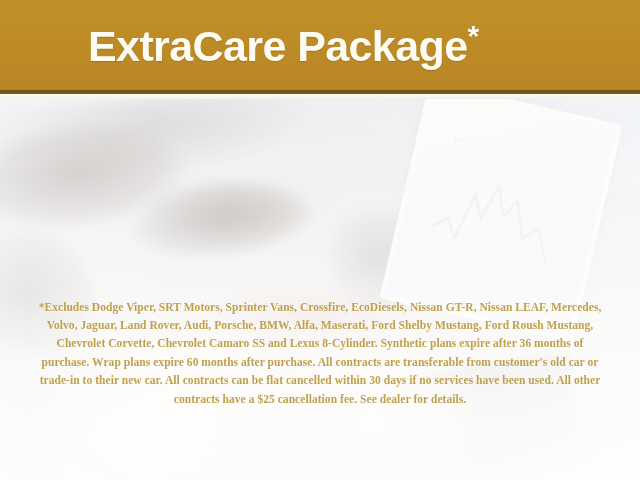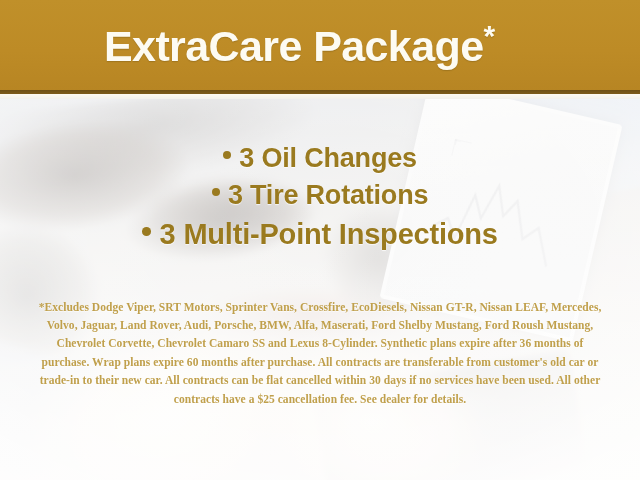--- a/index.html
+++ b/index.html
@@ -183,21 +183,21 @@
   }
   .header-sheen {
     position: absolute;
     left: 0;
     top: 94px;
     width: 100%;
     height: 5px;
     background: linear-gradient(to bottom, #fdfaf0 0%, #f2f1ec 100%);
   }
   .header-title {
-    margin: 16px;
+    margin: 0;
     padding: 0 0 0 88px;
     font-size: 43px;
     line-height: 1;
     font-weight: bold;
     color: #fdfbf2;
     letter-spacing: -0.6px;
     font-family: "Liberation Sans", "DejaVu Sans", sans-serif;
     white-space: nowrap;
     text-shadow: 0 1px 1px rgba(110,80,18,0.35);
   }
@@ -277,21 +277,16 @@
     <div class="bg-wash"></div>
     <div class="bg-vignette"></div>
   </div>
 
   <div class="header-band">
     <h1 class="header-title"><span>ExtraCare Package</span><span class="star">*</span></h1>
   </div>
   <div class="header-underline"></div>
   <div class="header-sheen"></div>
 
-  <ul class="benefits">
-    <li class="benefit-item"><span class="benefit-dot"></span><span>3 Oil Changes</span></li>
-    <li class="benefit-item"><span class="benefit-dot"></span><span>3 Tire Rotations</span></li>
-    <li class="benefit-item size-lg"><span class="benefit-dot"></span><span>3 Multi-Point Inspections</span></li>
-  </ul>
 
   <p class="disclaimer">*Excludes Dodge Viper, SRT Motors, Sprinter Vans, Crossfire, EcoDiesels, Nissan GT-R, Nissan LEAF, Mercedes, Volvo, Jaguar, Land Rover, Audi, Porsche, BMW, Alfa, Maserati, Ford Shelby Mustang, Ford Roush Mustang, Chevrolet Corvette, Chevrolet Camaro SS and Lexus 8-Cylinder. Synthetic plans expire after 36 months of purchase. Wrap plans expire 60 months after purchase. All contracts are transferable from customer's old car or trade-in to their new car. All contracts can be flat cancelled within 30 days if no services have been used. All other contracts have a $25 cancellation fee. See dealer for details.</p>
 
 </div>
 
 </body></html>

